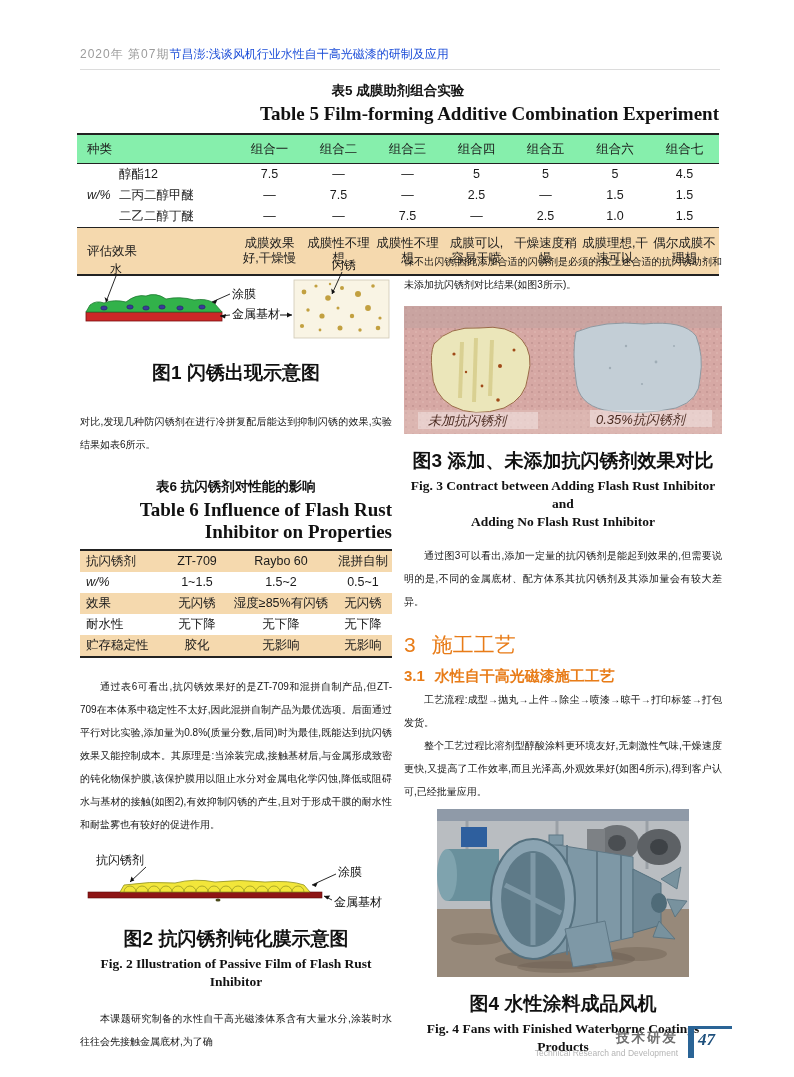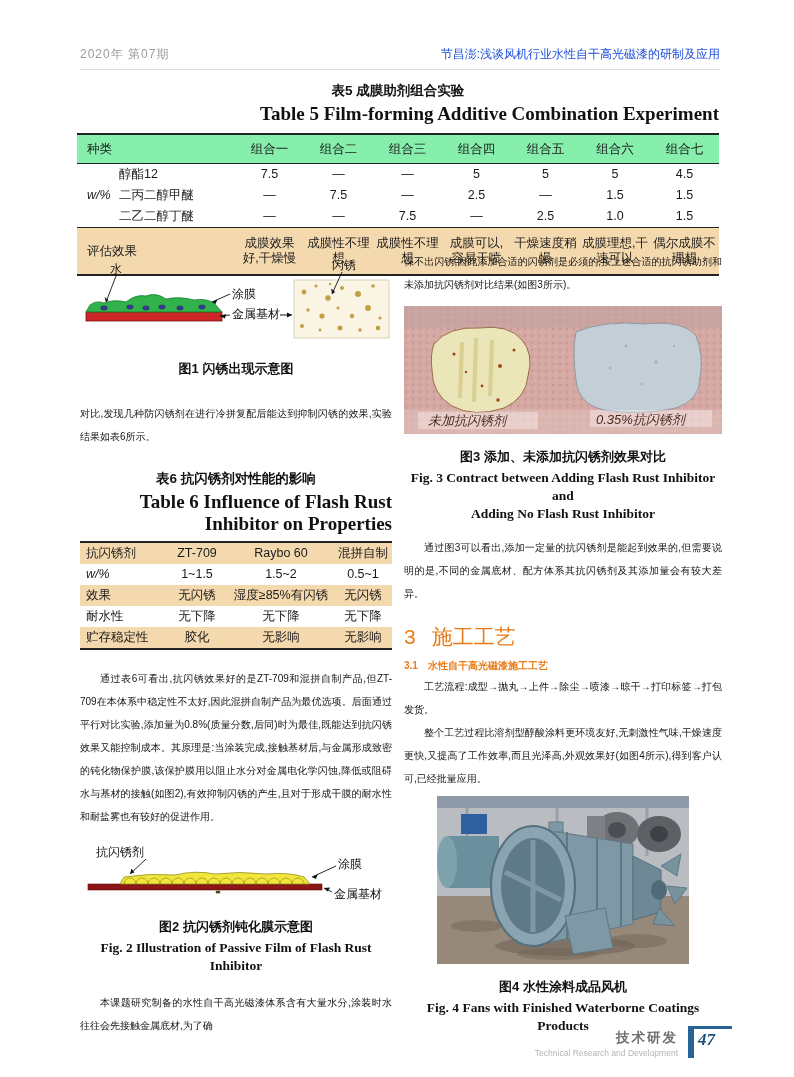--- a/index.html
+++ b/index.html
@@ -1,19 +1,19 @@
 <!DOCTYPE html>
 <html><head>
 <meta charset="utf-8">
 <style>
   html,body{margin:0;padding:0;background:#e9e9e9;}
   .page{position:relative;width:794px;height:1077px;background:#ffffff;margin:0 auto;
         font-family:"Liberation Sans","DejaVu Sans",sans-serif;color:#1a1a1a;overflow:hidden;}
   
-  .hdr{position:absolute;top:46px;left:80px;width:640px;display:flex;justify-content:space-between;
+  .hdr{position:absolute;top:46px;left:80px;width:640px;display:flex;
        align-items:flex-end;font-size:12px;padding-bottom:6px;border-bottom:1px solid #dcdcdc;}
   .hdr-left{color:#9b9b9b;letter-spacing:1px;}
   .hdr-right{color:#1d4ed8;}
   
   .tcap-zh{font-size:13.5px;font-weight:bold;text-align:center;color:#111;}
   .tcap-en{font-size:19px;font-weight:bold;text-align:right;color:#111;
            font-family:"Liberation Serif","DejaVu Serif",serif;margin-top:3px;}
   
   .t5wrap{position:absolute;top:82px;left:77px;width:642px;}
   table{border-collapse:collapse;table-layout:fixed;}
@@ -31,28 +31,28 @@
   p.body{font-size:10px;line-height:23px;text-align:justify;margin:0;color:#141414;}
   p.ind{text-indent:2em;}
   
   .t6{width:312px;margin-top:6px;border-top:2px solid #222;border-bottom:2px solid #222;font-size:12.5px;}
   .t6 td{padding:2px 2px;text-align:center;height:17px;line-height:15px;}
   .t6 tr.band td{background:#f5d9ae;}
   .t6 td:first-child{text-align:left;padding-left:6px;}
   .t6 tr.witalic td:first-child{font-style:italic;}
   
   .figblk{margin:0;}
-  .figcap-zh{font-size:13px;font-weight:bold;text-align:center;margin-top:10px;color:#111;}
+  .figcap-zh{font-size:19px;font-weight:bold;text-align:center;margin-top:10px;color:#111;}
   .figcap-en{font-size:13.5px;font-weight:bold;text-align:center;margin-top:3px;color:#111;
              font-family:"Liberation Serif","DejaVu Serif",serif;line-height:18px;}
   svg text{font-family:"Liberation Sans","DejaVu Sans",sans-serif;}
   
   .h3row{margin:18px 0 4px 0;color:#e87c18;font-size:21px;}
   .h3row .num{margin-right:16px;}
-  .h31row{margin:8px 0 2px 0;color:#e87c18;font-size:10px;font-weight:bold;}
+  .h31row{margin:8px 0 2px 0;color:#e87c18;font-size:15px;font-weight:bold;}
   .h31row .num{margin-right:10px;}
   
   .ftr{position:absolute;top:1026px;left:0;width:734px;display:flex;justify-content:flex-end;align-items:center;}
   .ftr-text{text-align:right;margin-right:10px;}
   .ftr-zh{font-size:13.5px;font-weight:bold;color:#6f6f6f;letter-spacing:2px;}
   .ftr-en{font-size:8.5px;color:#b5b5b5;margin-top:1px;}
   .pagebadge{position:relative;width:46px;height:34px;}
   .pb-vbar{position:absolute;left:0;top:2px;width:6px;height:30px;background:#2a6496;}
   .pb-hbar{position:absolute;left:0;top:0;width:44px;height:3px;background:#2a6496;}
   .pb-num{position:absolute;left:10px;top:4px;font-size:17px;font-weight:bold;font-style:italic;

